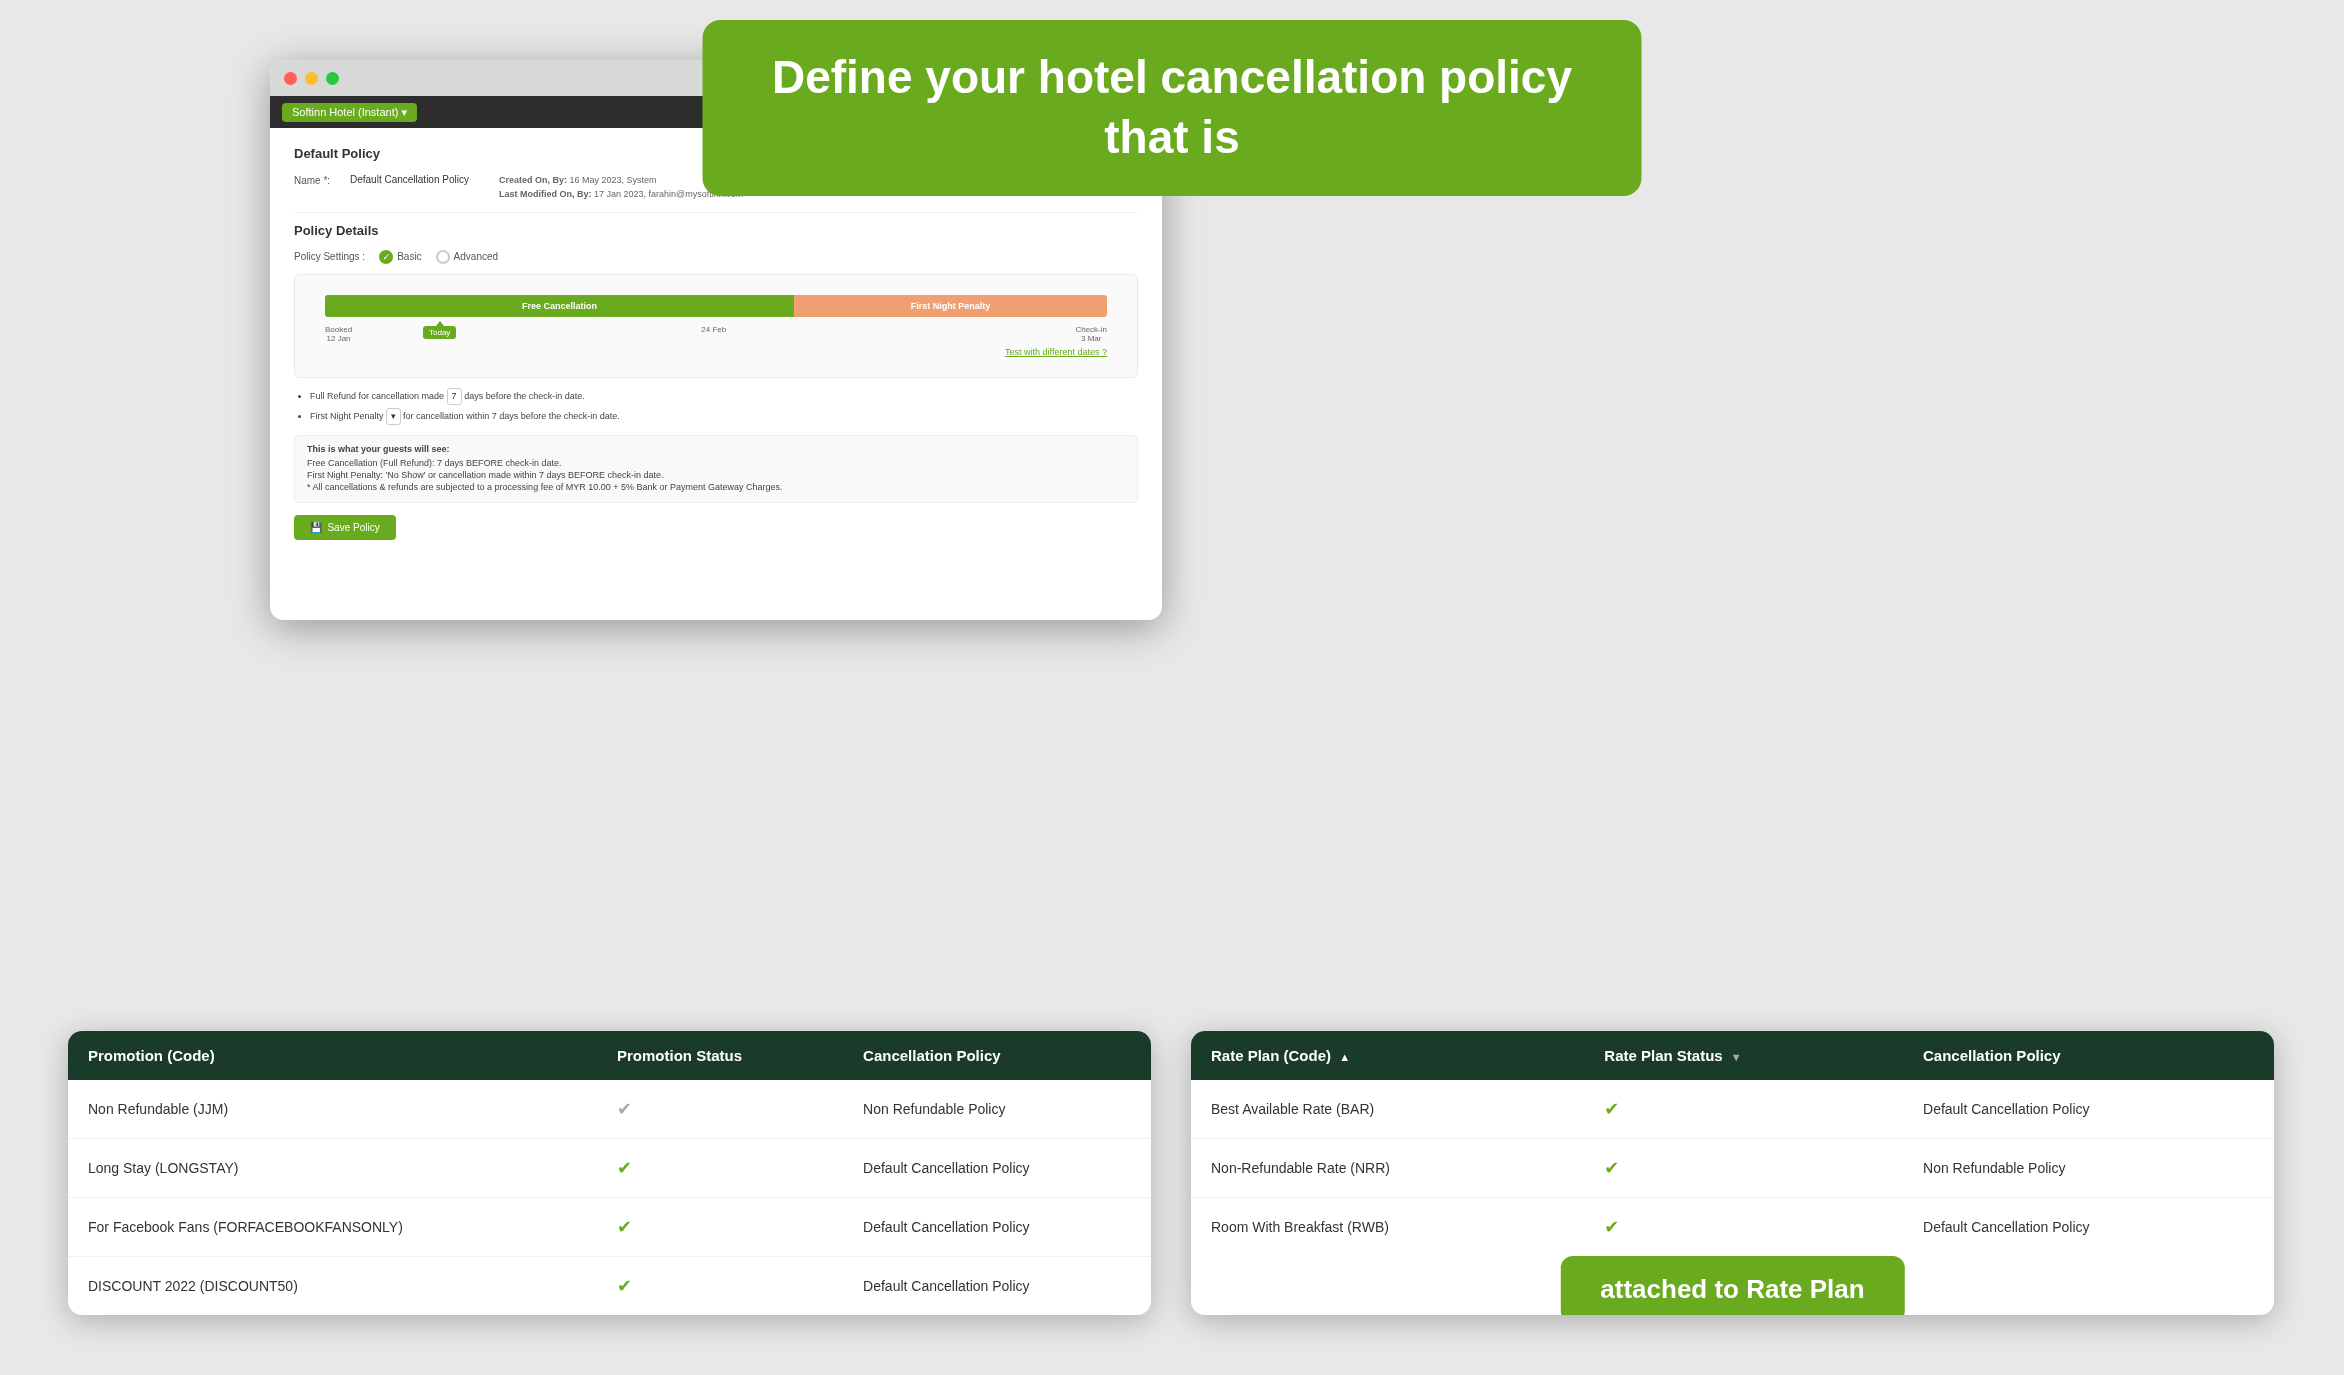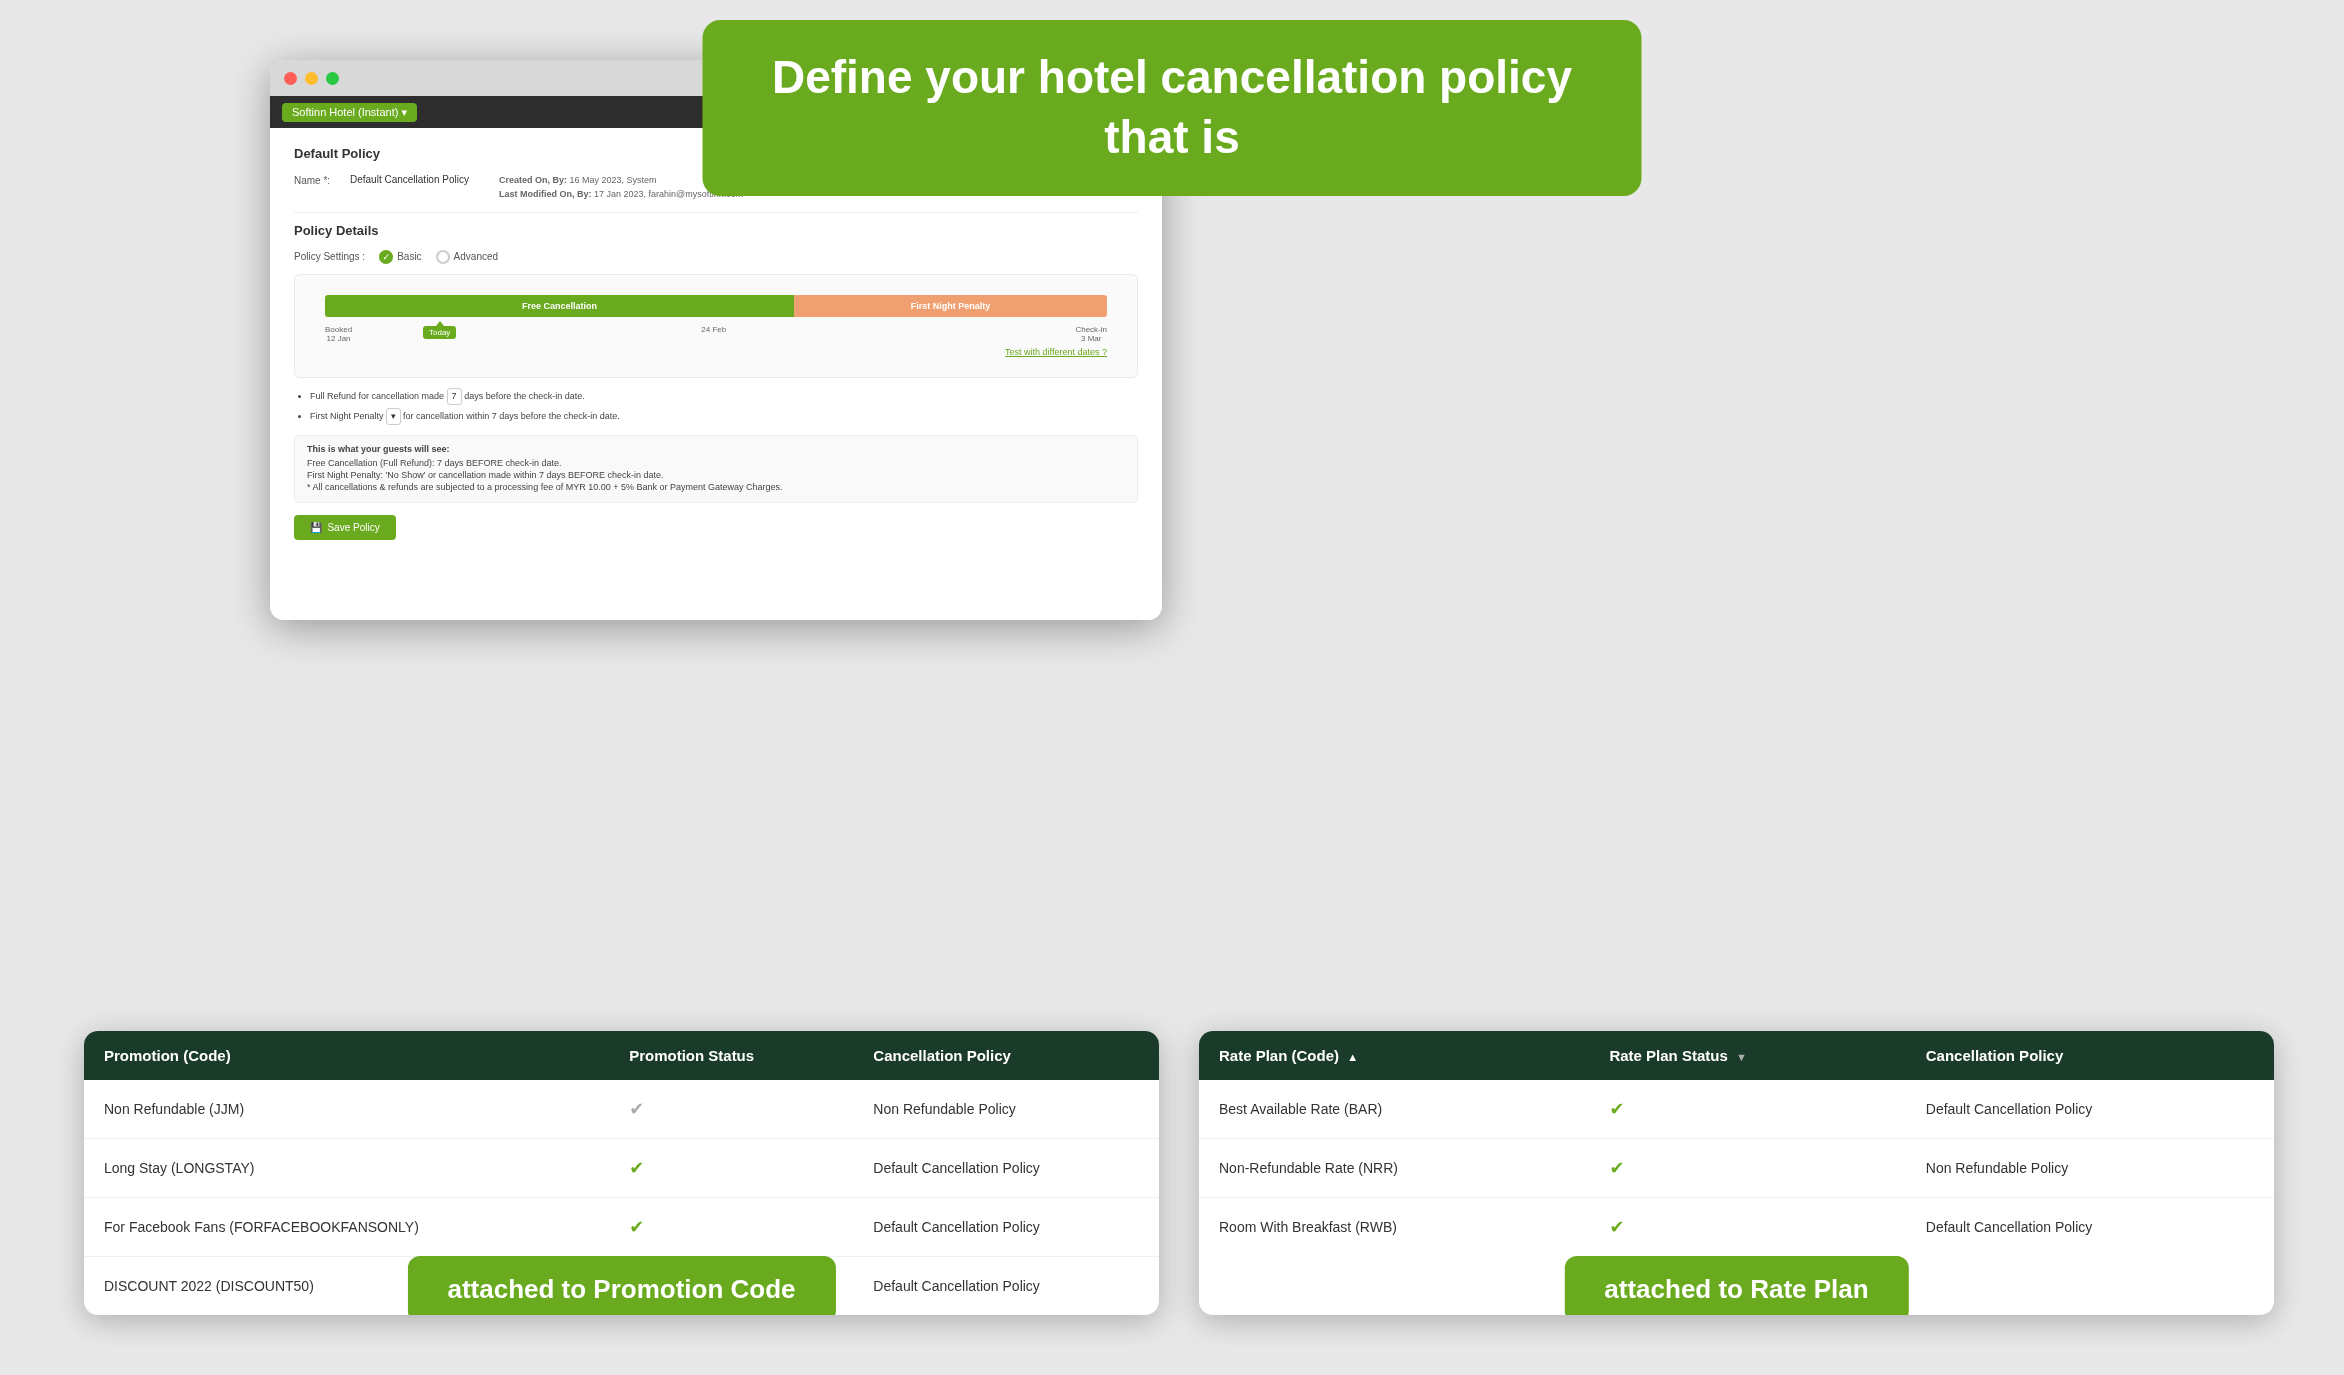--- a/index.html
+++ b/index.html
@@ -268,21 +268,21 @@
       cursor: pointer;
       display: flex;
       align-items: center;
       gap: 5px;
     }
 
     
     .bottom-section {
       position: absolute;
       bottom: 60px;
-      left: 84px;
+      left: 68px;
       right: 70px;
       display: flex;
       gap: 40px;
     }
 
     
     .promo-table-wrapper {
       flex: 1;
       background: white;
       border-radius: 14px;
@@ -495,21 +495,20 @@
     </tr>
           <tr>
       <td>DISCOUNT 2022 (DISCOUNT50)</td>
       <td>
         <span class="green-check">✔</span>
       </td>
       <td>Default Cancellation Policy</td>
     </tr>
         </tbody>
     </table>
-    <div class="bottom-tooltip">attached to Promotion Code</div>
   </div>
 
   <div class="rate-table-wrapper">
     <table>
       <thead>
         <tr>
           <th>
             <span>Rate Plan (Code)</span>
             <span class="sort-icon sort-icon-active">▲</span>
           </th>

